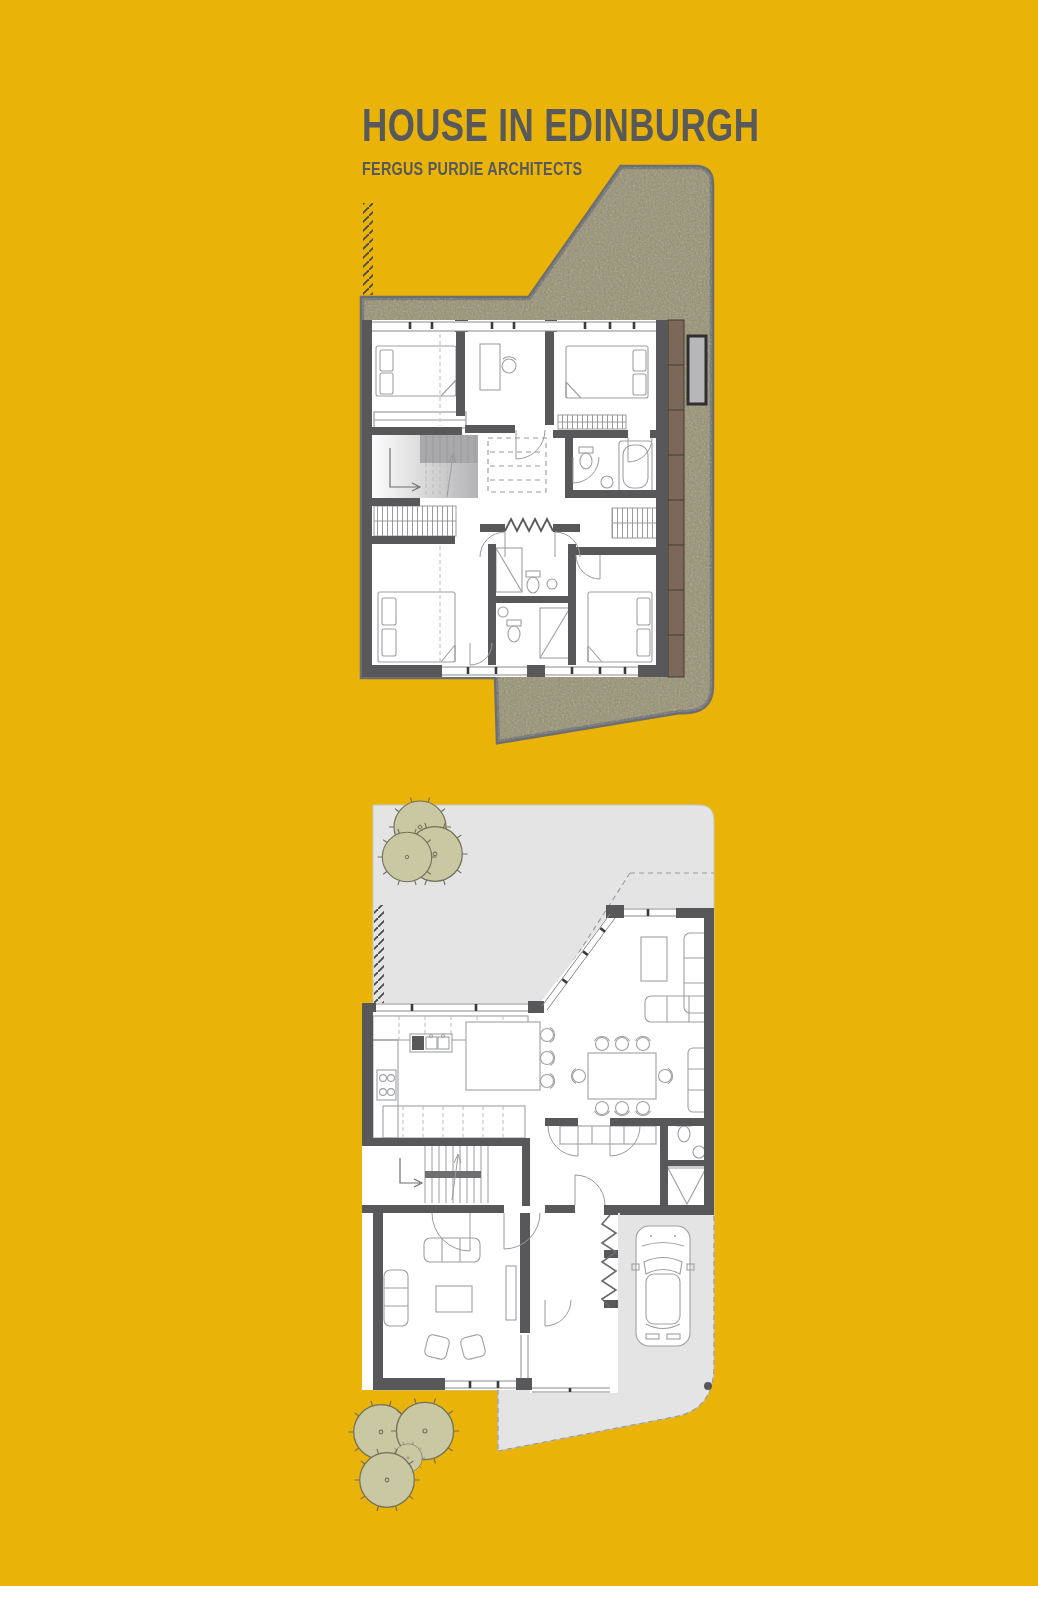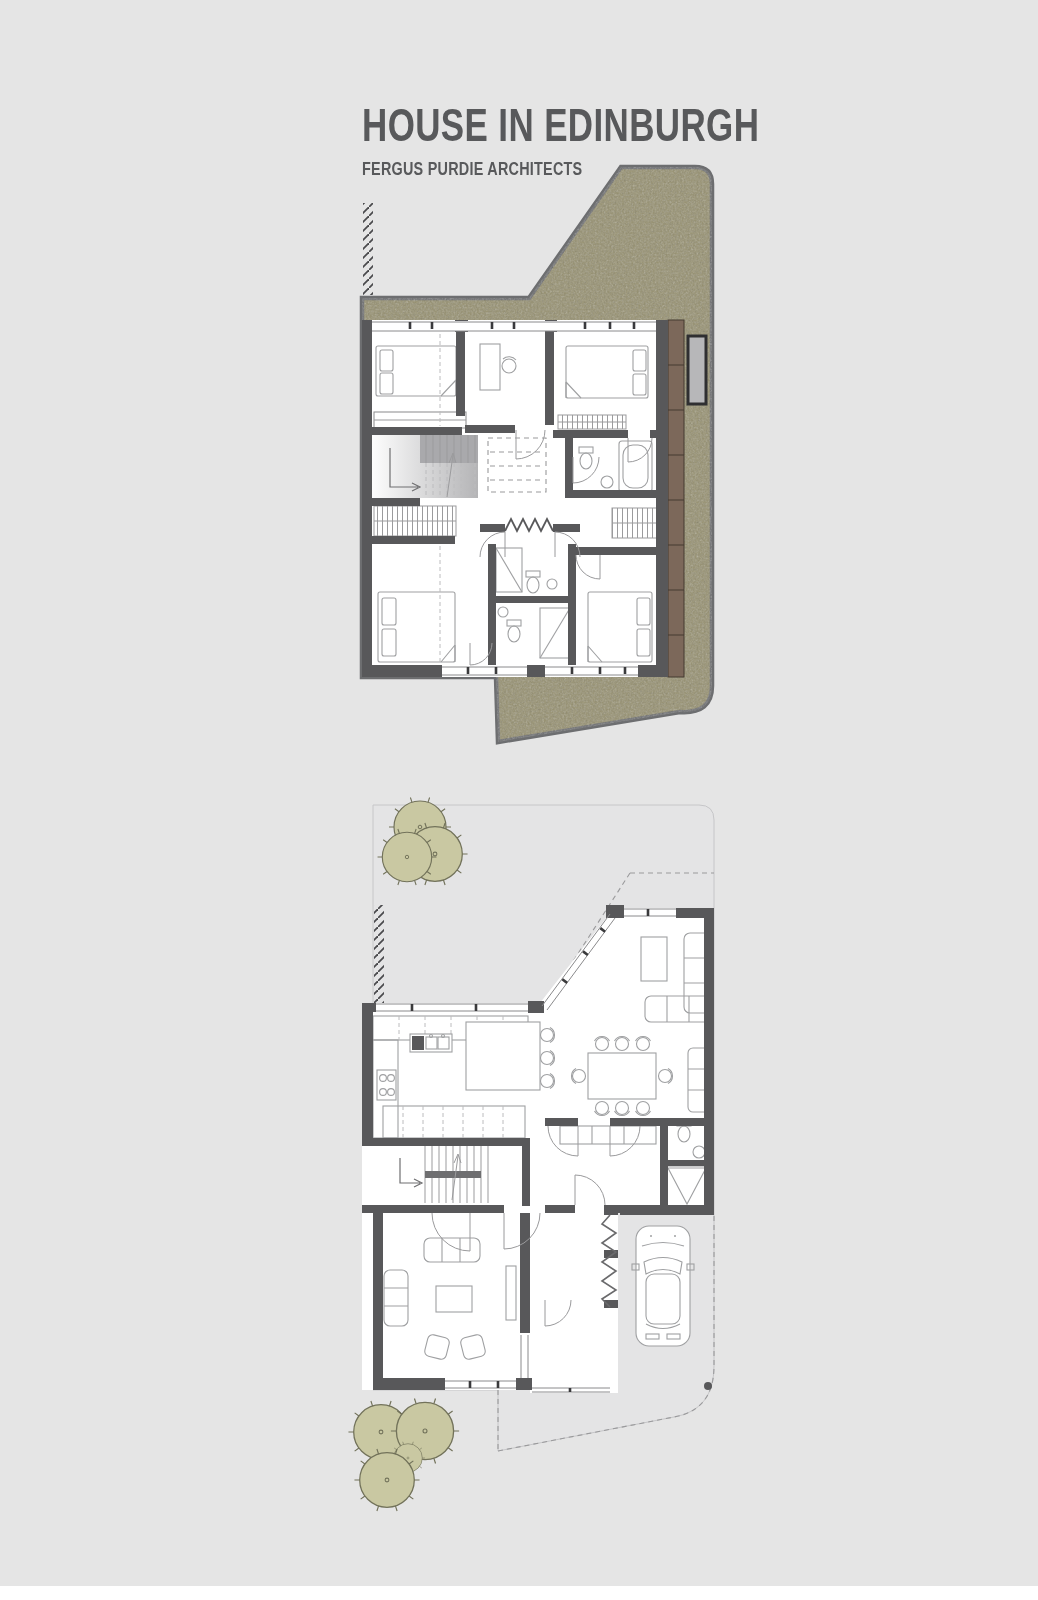--- a/index.html
+++ b/index.html
@@ -1,16 +1,16 @@
 <!DOCTYPE html>
 <html><head>
 <meta charset="utf-8">
 <style>
   html,body{margin:0;padding:0;background:#ffffff;}
-  .canvas{position:relative;width:1038px;height:1586px;background:#e5e5e5;overflow:hidden;
+  .canvas{position:relative;width:1038px;height:1586px;background:#eab308;overflow:hidden;
           font-family:"Liberation Sans",sans-serif;}
   .plan-svg{position:absolute;left:0;top:0;}
   .title{position:absolute;left:362px;top:98px;font-size:46px;font-weight:bold;color:#58595b;
          white-space:nowrap;transform:scaleX(0.76);transform-origin:0 0;letter-spacing:0.5px;}
   .subtitle{position:absolute;left:362px;top:159px;font-size:18px;font-weight:bold;color:#58595b;
          white-space:nowrap;transform:scaleX(0.80);transform-origin:0 0;letter-spacing:0.3px;}
   
   .wall{fill:#58585a;}
   .thin{stroke:#8a8a8c;stroke-width:1;fill:none;}
   .furn{stroke:#9fa0a2;stroke-width:1.1;fill:#ffffff;}

